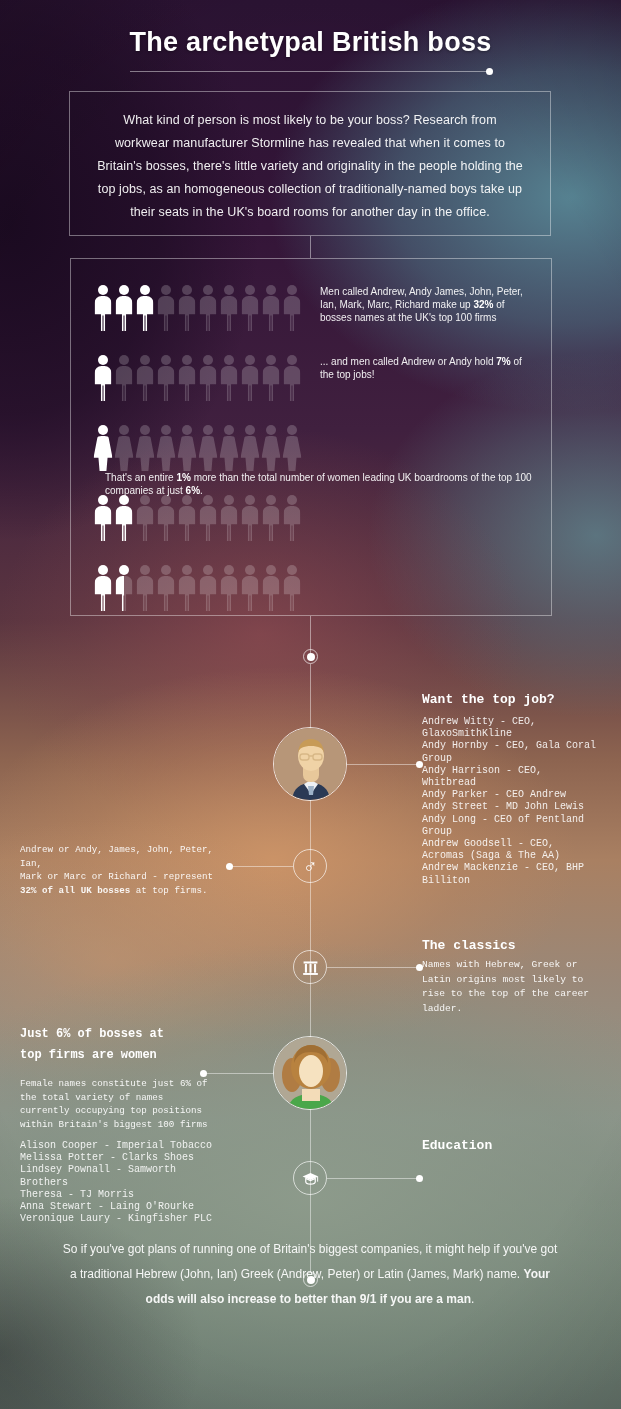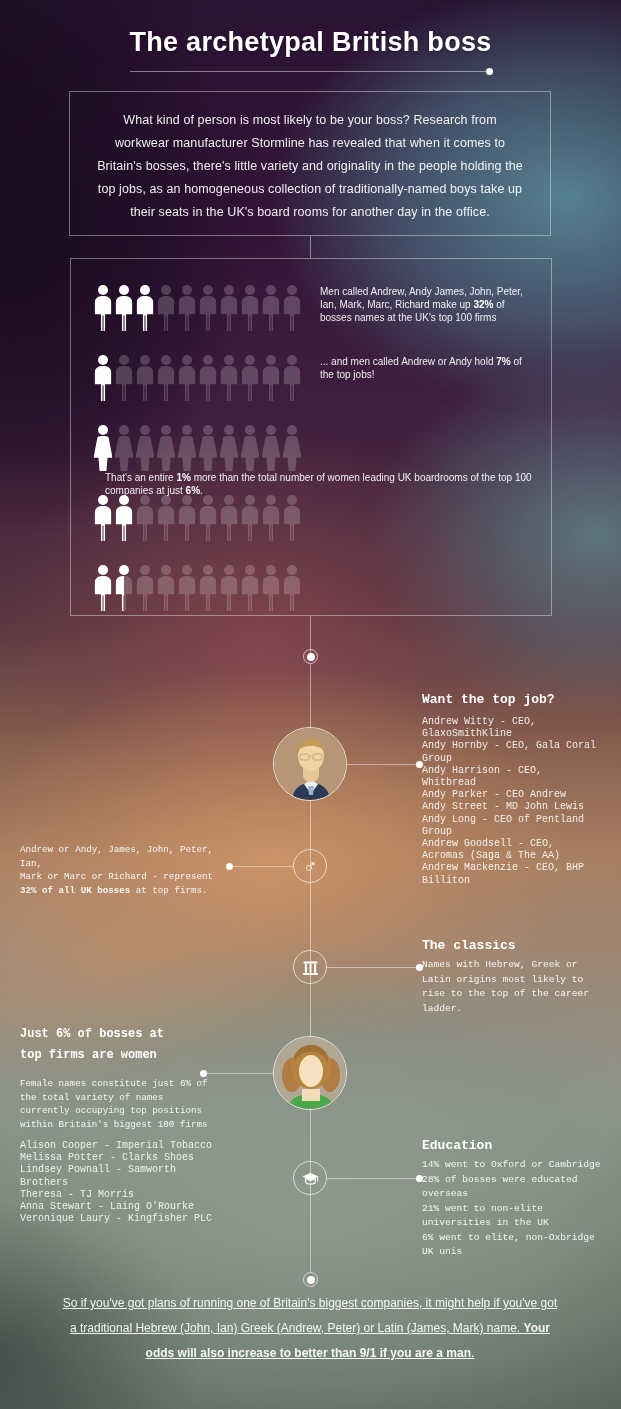--- a/index.html
+++ b/index.html
@@ -148,24 +148,23 @@
   .blk p { font-size:9.6px; line-height:14.5px; color:rgba(255,255,255,.92); }
   .namelist { margin-top:9px; }
   .namelist div { font-size:10px; line-height:12.2px; color:rgba(255,255,255,.88); }
 
   .right-blk { left:422px; width:180px; text-align:left; }
   .left-blk { left:20px; width:195px; text-align:left; }
   .left-blk h3 { font-size:12px; line-height:16px; }
   .left-blk p { font-size:9.2px; line-height:13.5px; }
 
   .footer {
-    position:absolute; left:60px; top:1291px; width:500px;
+    position:absolute; left:60px; top:1237px; width:500px;
     text-align:center; font-size:12px; line-height:25px;
     color:rgba(255,255,255,.93);
-    text-decoration:underline;
   }
   .footer b { font-weight:bold; }
   .mars { font-size:19px; line-height:1; }
 </style>
 </head>
 <body>
 
 <div id="bg">
   <div class="bgl bg-base"></div>
   <div class="bgl bg-teal"></div>
@@ -524,25 +523,19 @@
         <div>Melissa Potter - Clarks Shoes</div>
         <div>Lindsey Pownall - Samworth Brothers</div>
         <div>Theresa - TJ Morris</div>
         <div>Anna Stewart - Laing O'Rourke</div>
         <div>Veronique Laury - Kingfisher PLC</div>
       </div>
   </div>
 
   <div class="blk right-blk" style="top:1138px;">
     <h3>Education</h3>
-    <div id="education-lines">
-        <p>14% went to Oxford or Cambridge</p>
-        <p>28% of bosses were educated overseas</p>
-        <p>21% went to non-elite universities in the UK</p>
-        <p>6% went to elite, non-Oxbridge UK unis</p>
-      </div>
   </div>
 
   <div class="footer">
     <span>So if you've got plans of running one of Britain's biggest companies, it might help if you've got a traditional Hebrew (John, Ian) Greek (Andrew, Peter) or Latin (James, Mark) name. </span><b>Your odds will also increase to better than 9/1 if you are a man</b><span>.</span>
   </div>
 
 </div>
 
 </body></html>

